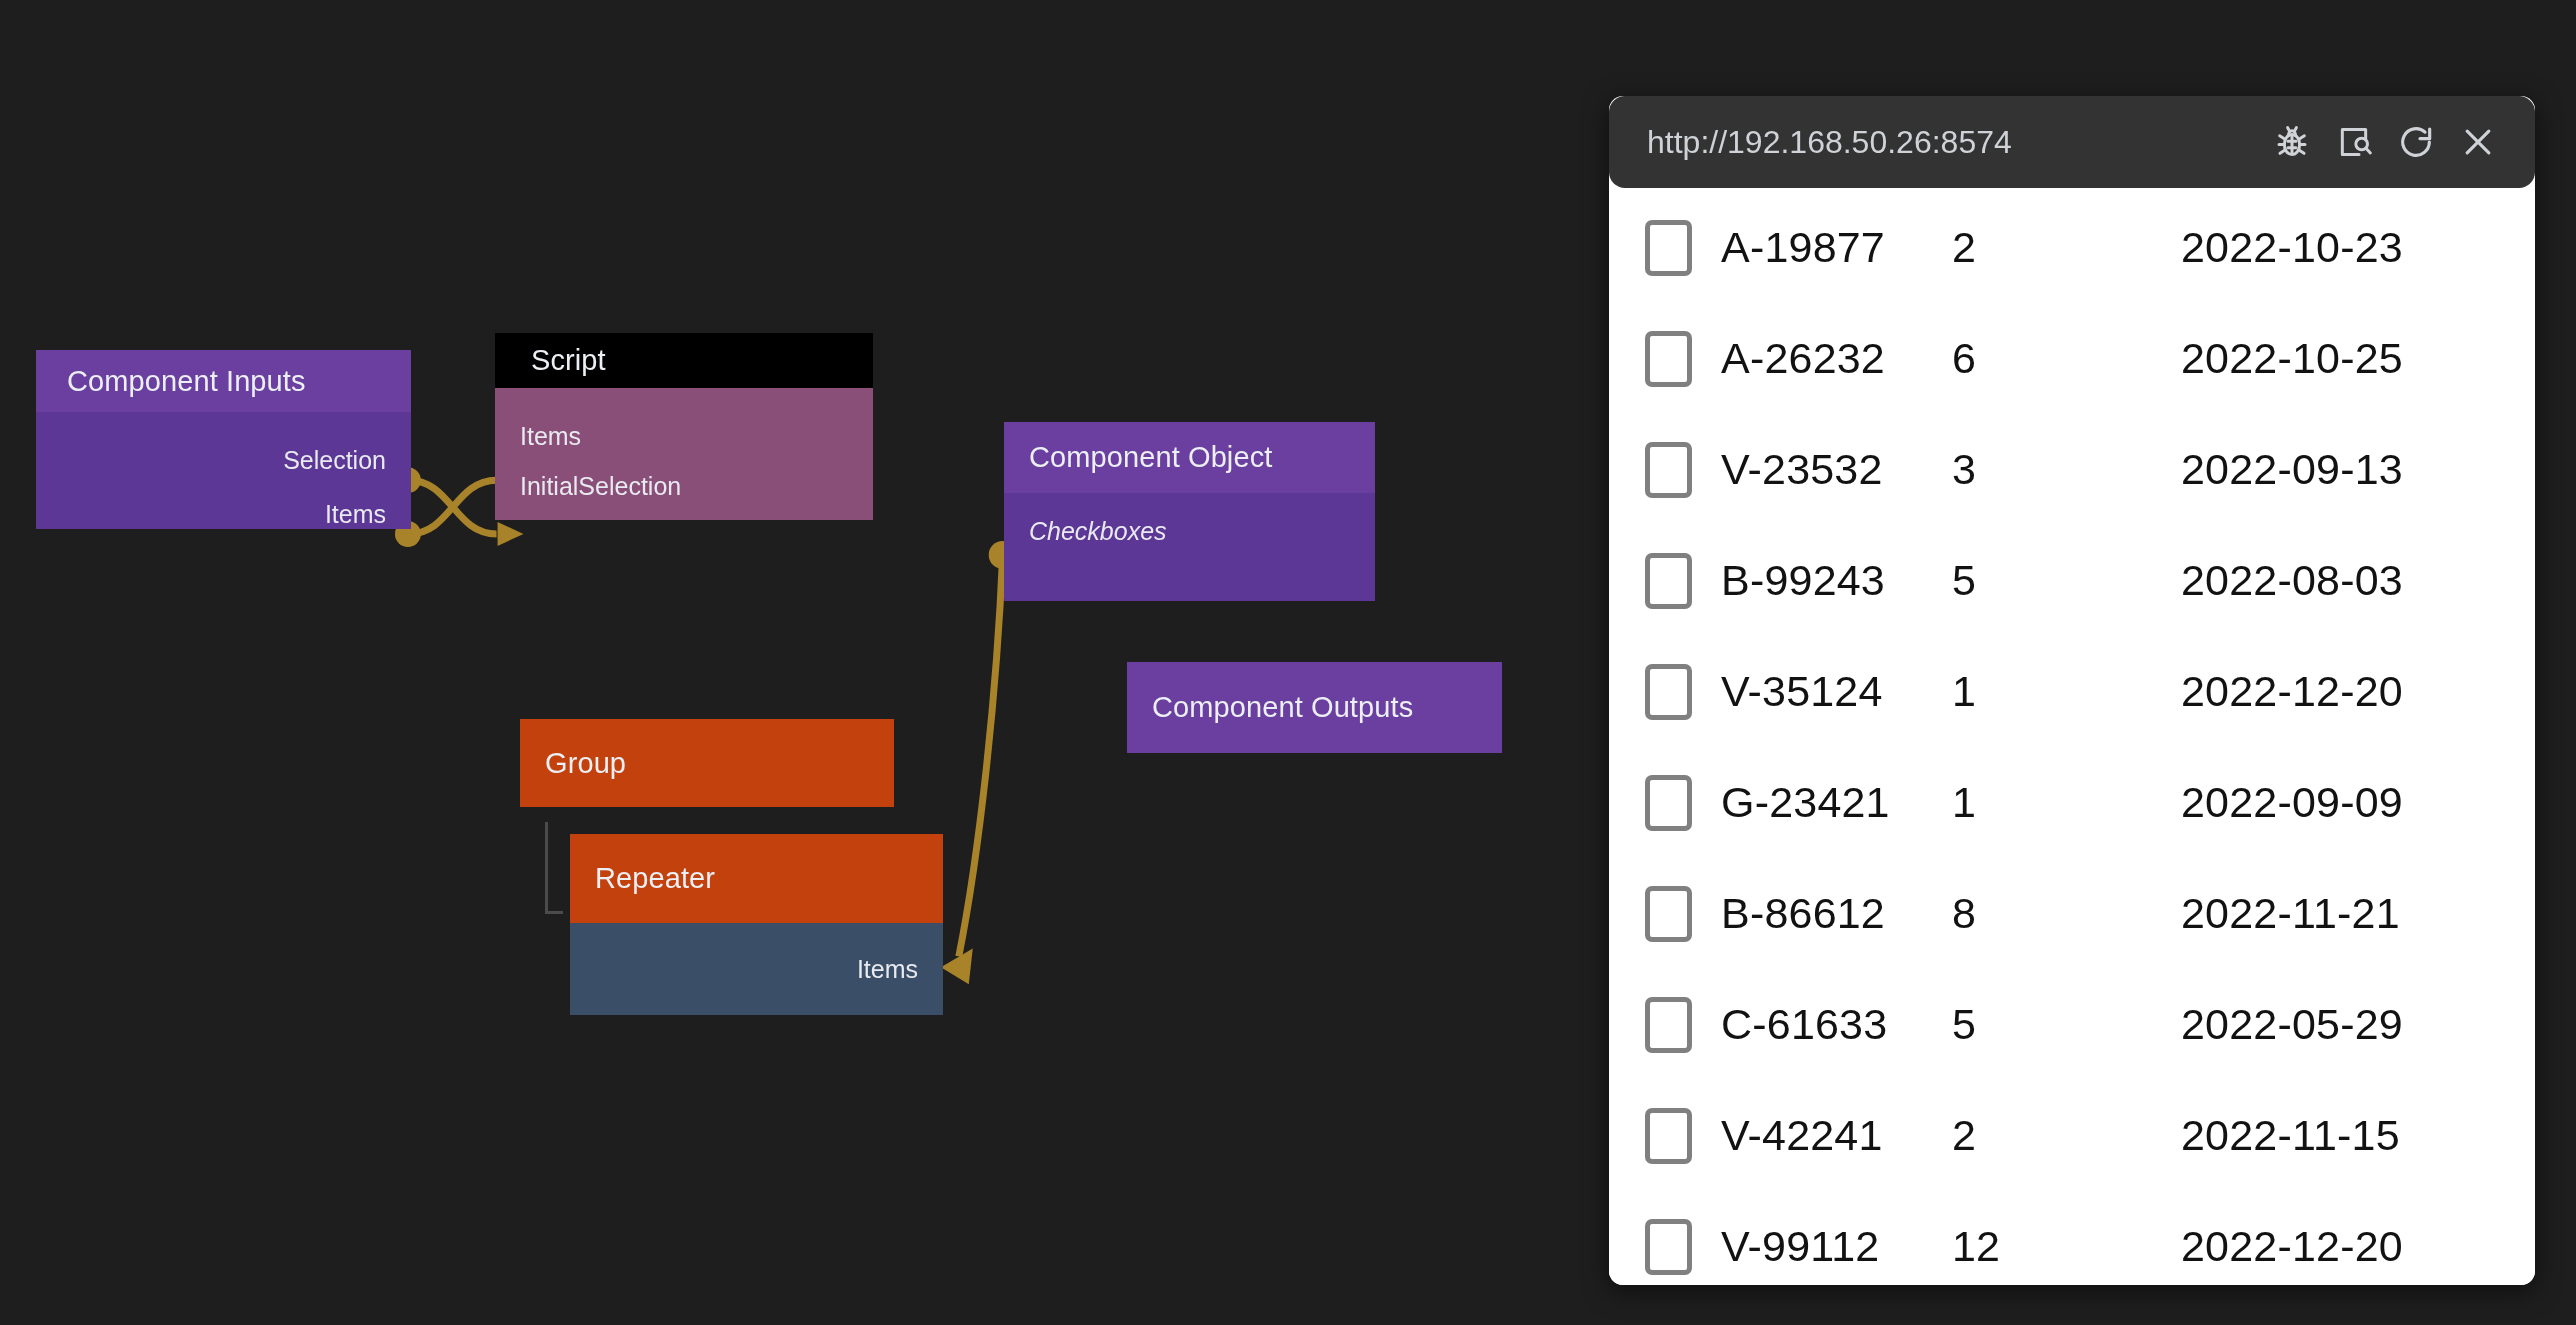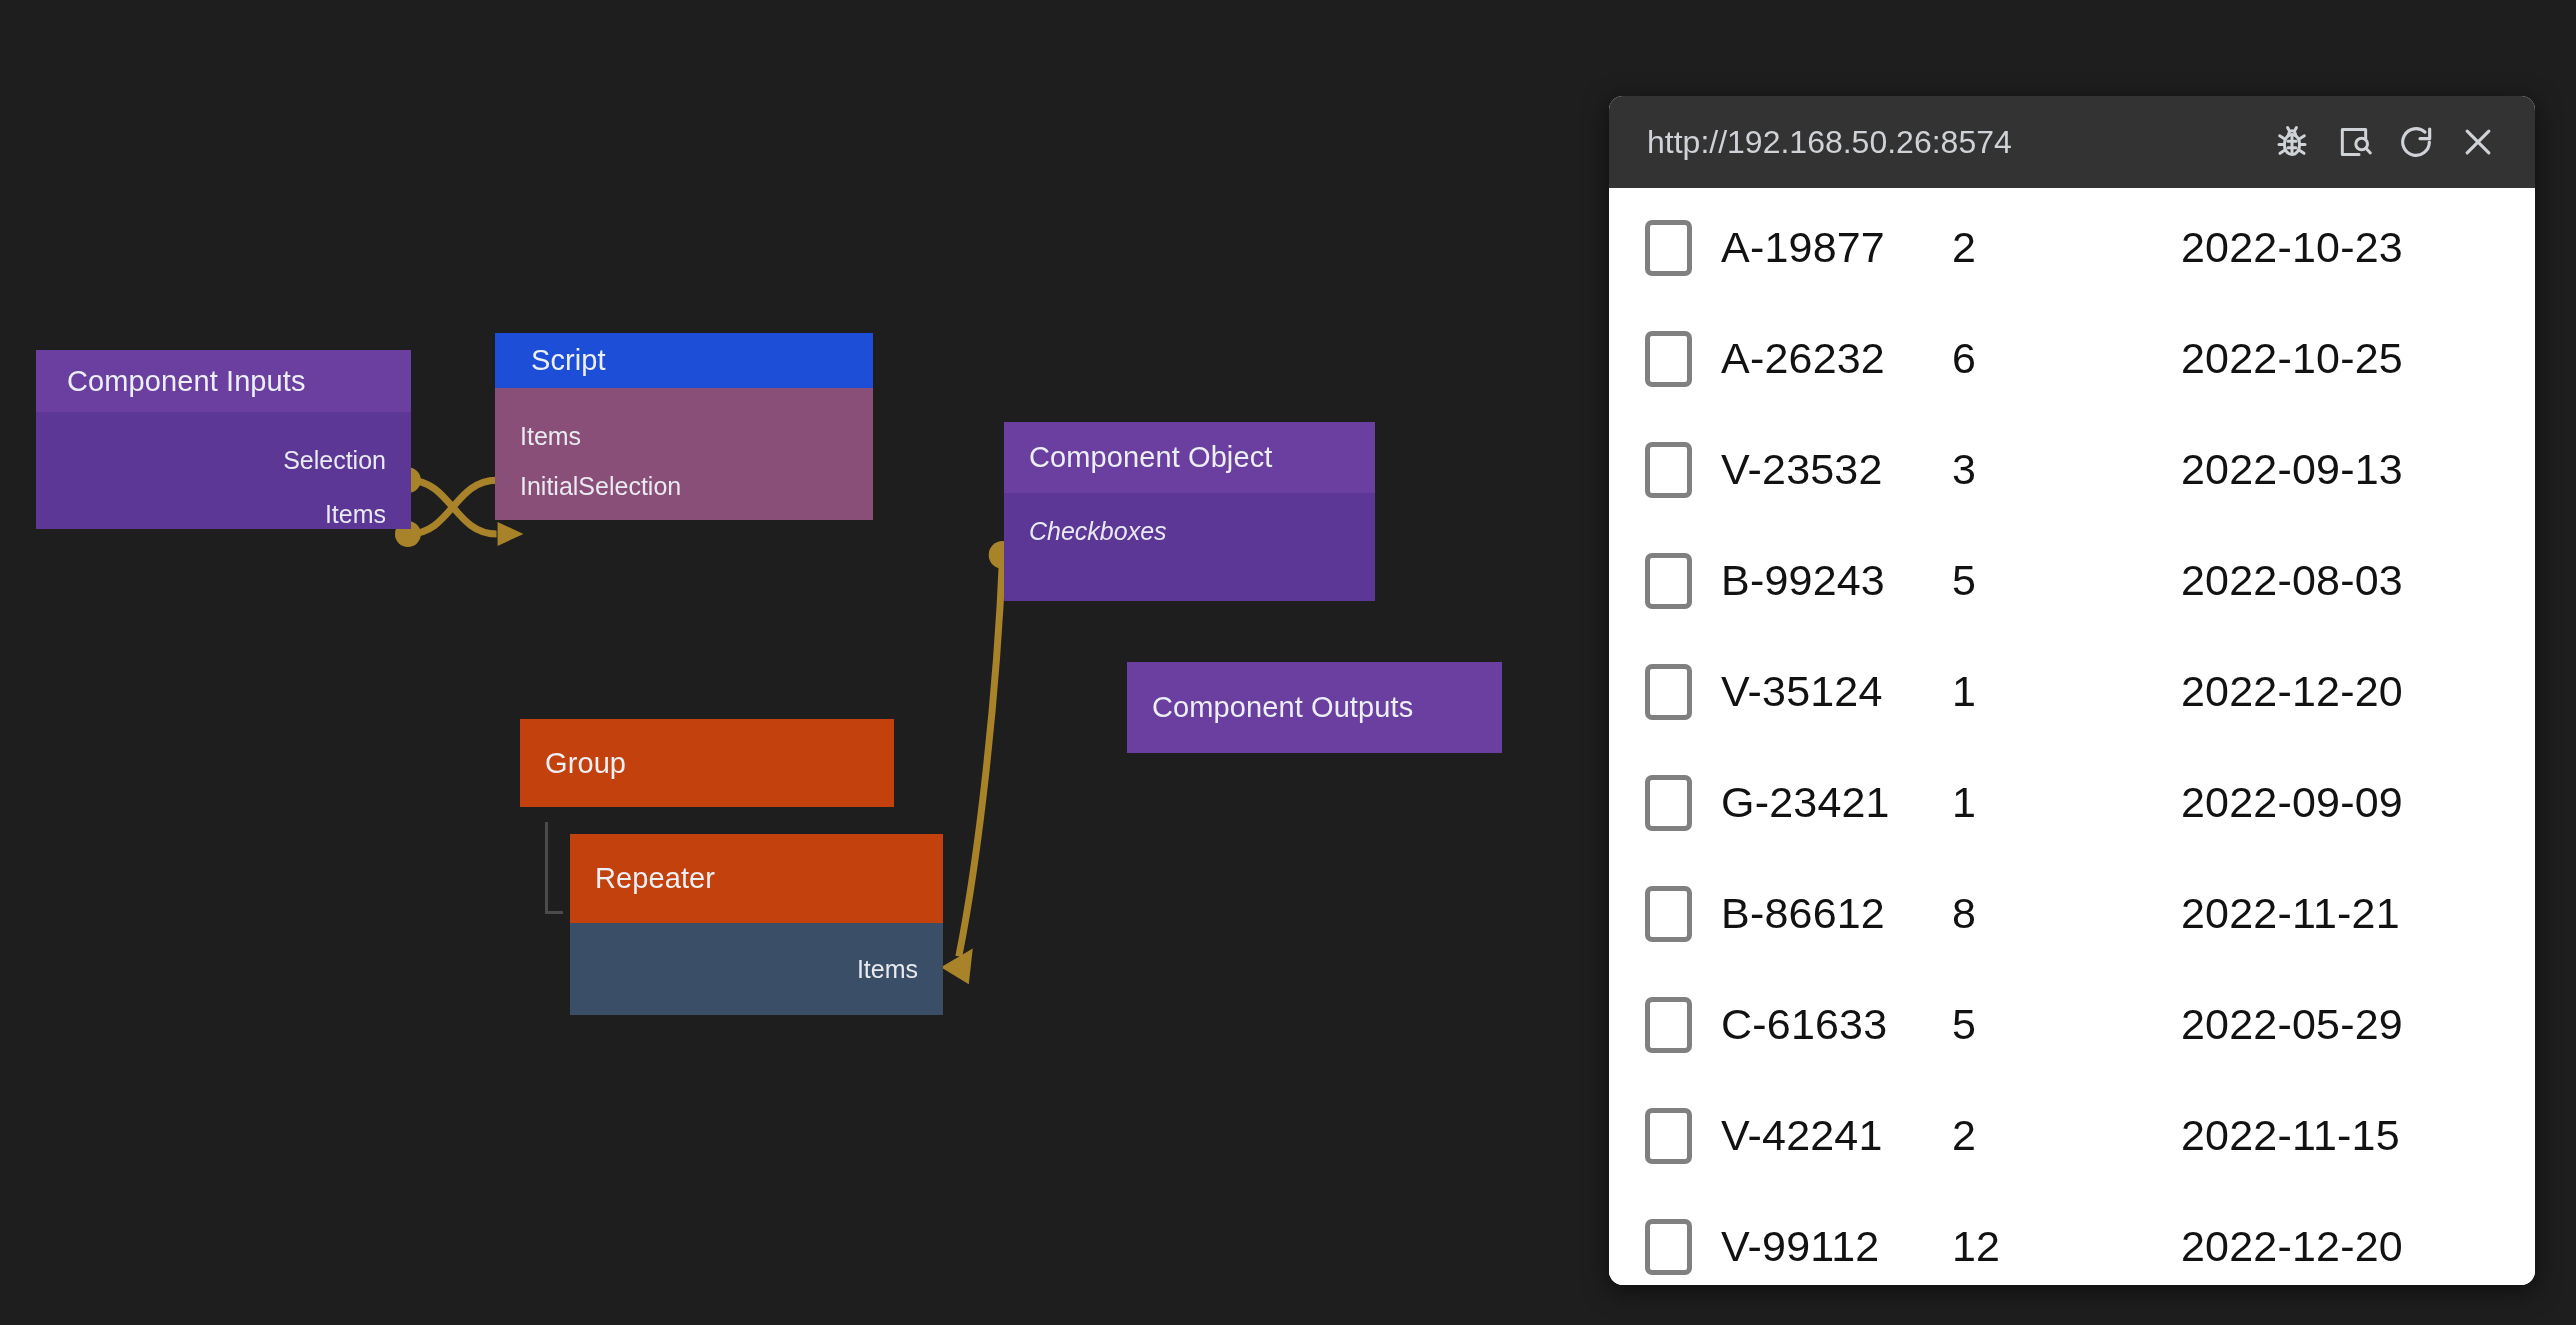--- a/index.html
+++ b/index.html
@@ -34,21 +34,21 @@
     white-space:nowrap;
   }
   .port.out { right:25px; text-align:right; }
   .port.in  { left:25px;  text-align:left;  }
 
   
   .n-purple .node-header { background:#6a3fa0; }
   .n-purple .node-body   { background:#5c3795; }
 
   
-  .n-magenta .node-header { background:#1d4ed8;padding-left:36px; }
+  .n-magenta .node-header { background:#000000;padding-left:36px; }
   .n-magenta .node-body   { background:#8a4f79; }
 
   
   .n-steel .node-header { background:#c2410c; }
   .n-steel .node-body   { background:#3b4e68; }
 
   
   #group-bracket {
     position:absolute;
     border-left:3px solid #4b4b4b;
@@ -71,20 +71,21 @@
     flex-direction:column;
   }
   #browser-header {
     height:92px;
     flex:0 0 92px;
     background:#333333;
     display:flex;
     align-items:center;
     padding:0 26px 0 38px;
     gap:0;
+    border-radius:16px;
   }
   #url-text {
     color:#cfd2d6;
     font-size:32px;
     flex:1 1 auto;
     white-space:nowrap;
     overflow:hidden;
   }
   .hdr-icon {
     width:62px; height:62px;

